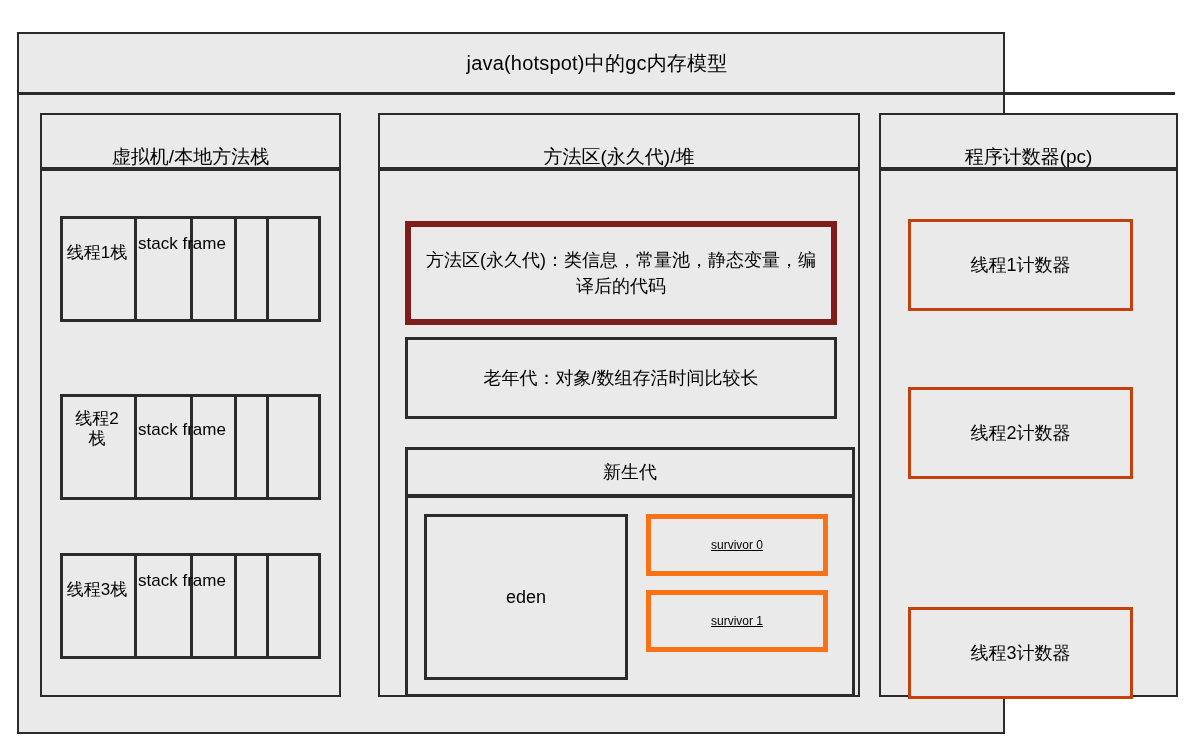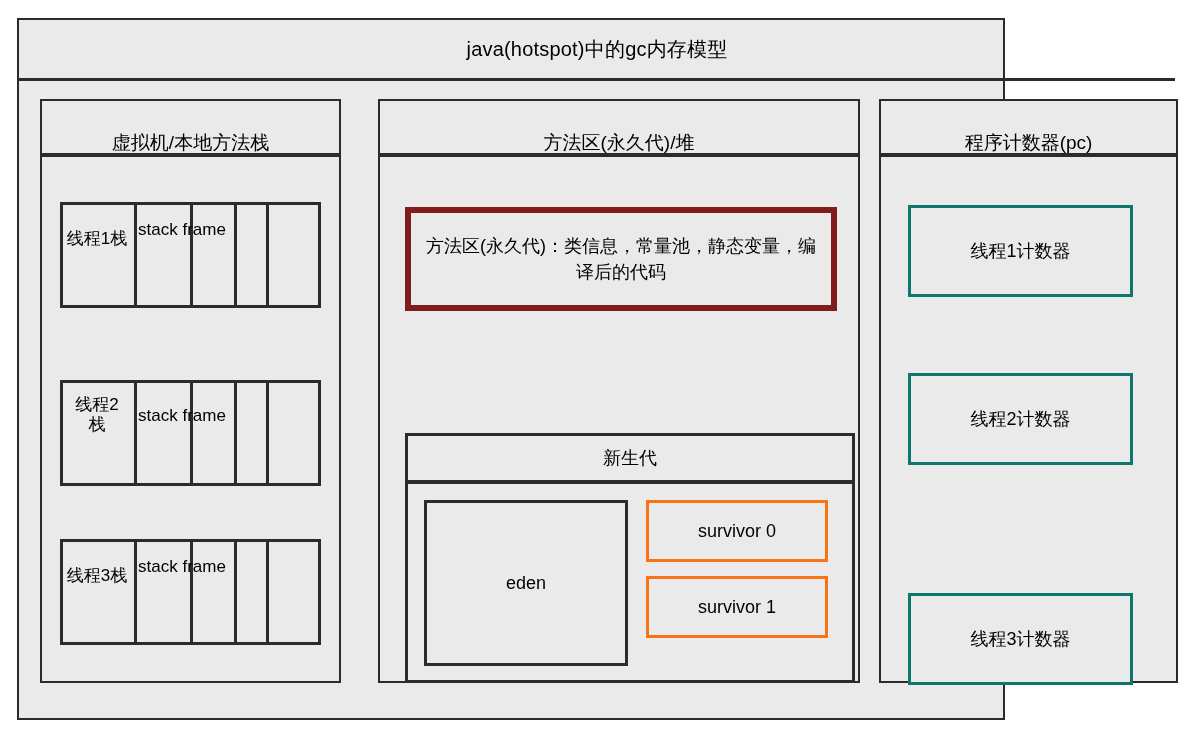--- a/index.html
+++ b/index.html
@@ -25,21 +25,21 @@
   .bx {
     position: absolute;
     box-sizing: border-box;
     background: #eaeaea;
     border: 2px solid #2b2b2b;
   }
 
   
   #outer-frame {
     left: 17px;
-    top: 18px;
+    top: 32px;
     width: 988px;
     height: 702px;
   }
 
   
   #diagram-title {
     left: 0;
     top: 0;
     width: 1156px;
     height: 58px;
@@ -208,35 +208,36 @@
     border: 3px solid #2b2b2b;
     display: flex;
     align-items: center;
     justify-content: center;
     font-size: 18px;
   }
   .survivor-box {
     left: 238px;
     width: 182px;
     height: 62px;
-    border: 3px solid #f97316;
-    display: flex;
-    align-items: center;
-    justify-content: center;
-    font-size: 18px;
+    border: 5px solid #f97316;
+    display: flex;
+    align-items: center;
+    justify-content: center;
+    font-size: 12px;
+    text-decoration: underline;
   }
   #survivor0-box { top: 64px; }
   #survivor1-box { top: 140px; }
 
   
   .pc-box {
     left: 27px;
     width: 225px;
     height: 92px;
-    border: 3px solid #0f766e;
+    border: 3px solid #c2410c;
     display: flex;
     align-items: center;
     justify-content: center;
     font-size: 18px;
   }
   #pc-box-1 { top: 104px; }
   #pc-box-2 { top: 272px; }
   #pc-box-3 { top: 444px; margin-top: 48px; }
 </style>
 </head>
@@ -283,20 +284,21 @@
       <div class="thread-label" id="thread-label-3">线程3栈</div>
       <div class="frame-label" id="frame-label-3">stack frame</div>
     </div>
 
     <div class="bx column" id="col-heap">
       <div class="col-header">方法区(永久代)/堆</div>
       <div class="col-divider"></div>
 
       <div class="bx" id="methodarea-box">方法区(永久代)：类信息，常量池，静态变量，编译后的代码</div>
 
+      <div class="bx" id="oldgen-box">老年代：对象/数组存活时间比较长</div>
 
       <div class="bx" id="younggen-box">
         <div id="younggen-header">新生代</div>
         <div id="younggen-divider"></div>
 
         <div class="bx" id="eden-box">eden</div>
         <div class="bx survivor-box" id="survivor0-box">survivor 0</div>
         <div class="bx survivor-box" id="survivor1-box">survivor 1</div>
       </div>
     </div>

